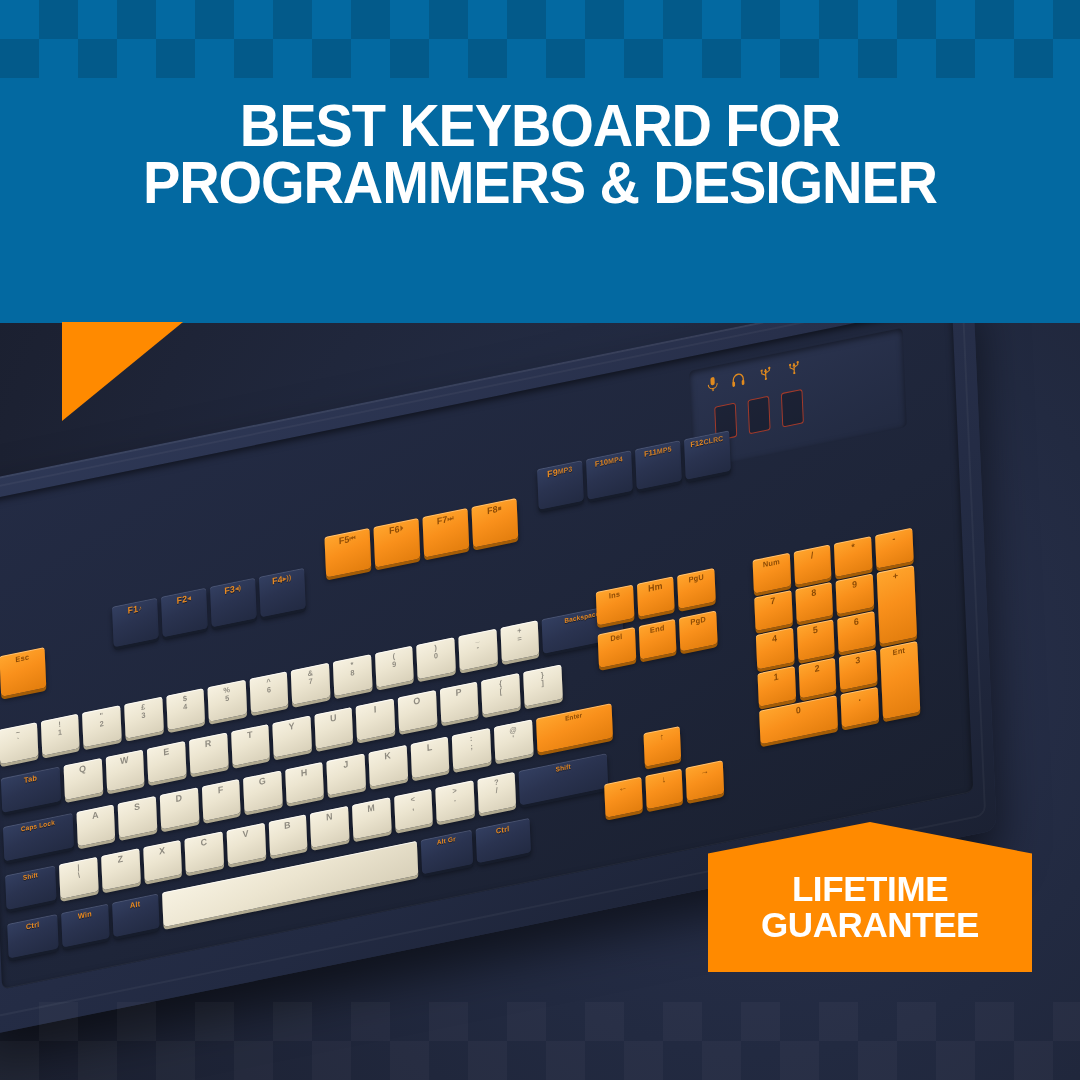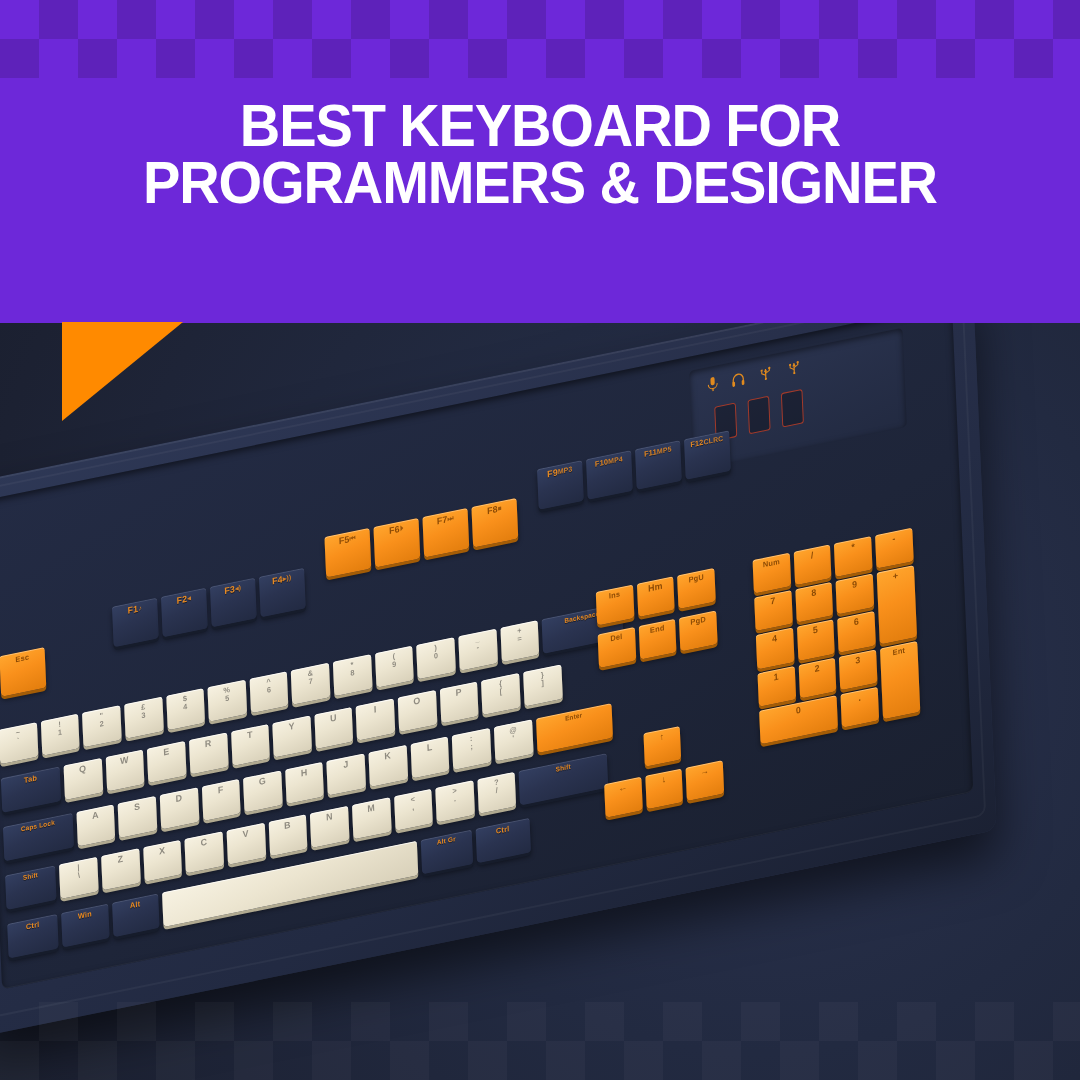--- a/index.html
+++ b/index.html
@@ -103,21 +103,21 @@
   .io-ico { color:#e08a1e; font-size:13px; line-height:1; }
   .io-ports { position:absolute; display:flex; gap:12px; }
   .io-port {
     width:22px; height:34px; border:1.5px solid #a33a2a; border-radius:3px;
     background:rgba(0,0,0,.28);
   }
 
   
   .banner {
     position:absolute; left:0; top:0; width:1080px; height:323px;
-    background:#6d28d9;
+    background:#0369a1;
     z-index:5;
   }
   .checker-top {
     position:absolute; left:0; top:0; width:1080px; height:78px;
     background-image:
       linear-gradient(45deg, rgba(0,0,0,.14) 25%, transparent 25%, transparent 75%, rgba(0,0,0,.14) 75%),
       linear-gradient(45deg, rgba(0,0,0,.14) 25%, transparent 25%, transparent 75%, rgba(0,0,0,.14) 75%);
     background-size:78px 78px;
     background-position:0 0, 39px 39px;
   }
@@ -348,14 +348,18 @@
 
   <div class="checker-bottom"></div>
 
   <div class="banner">
     <div class="checker-top"></div>
     <div class="title">BEST KEYBOARD FOR
 PROGRAMMERS &amp; DESIGNER</div>
   </div>
   <div class="tail"></div>
 
+  <div class="badge">
+    <span>LIFETIME
+GUARANTEE</span>
+  </div>
 
 </div>
 
 </body></html>

